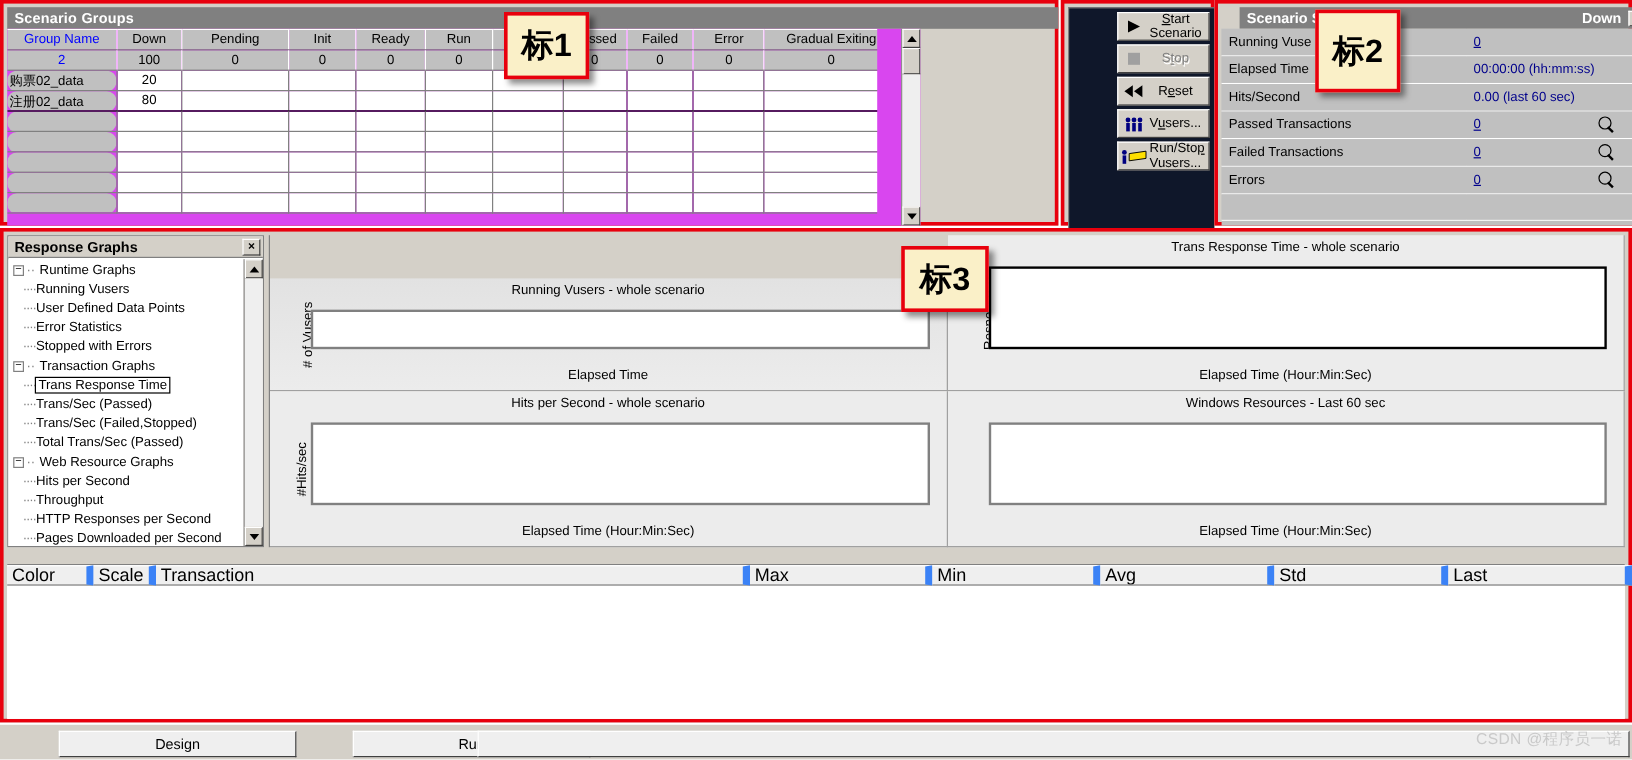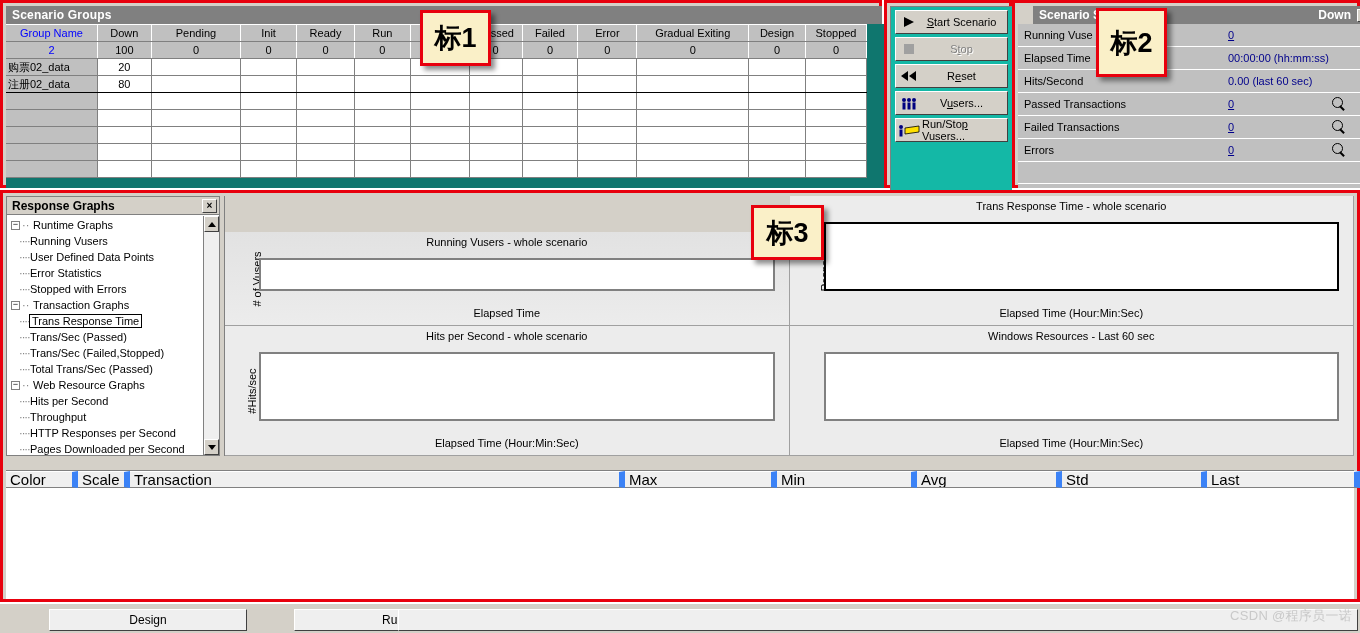--- a/index.html
+++ b/index.html
@@ -24,22 +24,22 @@
     font-size: 12px;
     display: flex; align-items: center;
     padding-left: 6px;
     letter-spacing: .2px;
   }
 
   
   #groups-region { left: 0; top: 0; width: 882px; height: 188px; background: #d4d0c8; }
   #groups-title { position: absolute; left: 3px; top: 3px; width: 876px; }
   #groups-grid {
-    position: absolute; left: 3px; top: 21px; width: 1008px; height: 164px;
-    background: #0f766e; overflow: hidden;
+    position: absolute; left: 3px; top: 21px; width: 761px; height: 164px;
+    background: #d946ef; overflow: hidden;
     display: flex;
     gap: 20px;
   }
   #grid-scroll { flex: 1 1 auto; overflow: hidden; position: relative; }
   table.gridtbl { border-collapse: collapse; table-layout: fixed; width: 861px; }
   table.gridtbl td, table.gridtbl th {
     border-right: 1px solid #808080;
     border-bottom: 1px solid #808080;
     font-weight: normal;
     font-size: 11px;
@@ -50,21 +50,21 @@
   tr.hdr td {
     background: #c0c0c0;
     text-align: center;
     border-right: 1px solid #ffffff;
     border-bottom: 1px solid #808080;
     border-top: 1px solid #ffffff;
   }
   tr.hdr td.firstcol { color: #0000ff; }
   tr.hdrval td { background: #c0c0c0; text-align: center; border-right:1px solid #ffffff;}
   tr.hdrval td.firstcol { color: #0000ff; }
-  td.namecell { background: #c0c0c0; text-align: left; padding-left: 2px; }
+  td.namecell { background: #c0c0c0; text-align: left; padding-left: 2px; border-radius: 8px; }
   td.numcell  { background: #ffffff; text-align: center; }
   td.blankcell{ background: #ffffff; }
   tr.emptyrow td.namecell { background:#c0c0c0; }
   tr.selrow td { border-top: 1px solid #000000; border-bottom: 1px solid #000000; }
 
   .vscroll {
     width: 16px; background: #d4d0c8;
     border-left: 1px solid #808080;
     display: flex; flex-direction: column; justify-content: space-between;
     flex: 0 0 16px;
@@ -80,22 +80,22 @@
     border-top: 1px solid #ffffff; border-left: 1px solid #ffffff;
     border-right: 1px solid #404040; border-bottom: 1px solid #404040;
   }
   .sbtrack { flex: 1 1 auto; background: #efefef; }
   .arrow { width:0;height:0;border-left:4px solid transparent;border-right:4px solid transparent; }
   .arrow.up { border-bottom: 5px solid #000; }
   .arrow.down { border-top: 5px solid #000; }
 
   
   #ctrl-region { left: 884px; top: 0; width: 128px; height: 188px; background: #d4d0c8; }
-  #ctrl-inner { position:absolute; left:3px; top:3px; width:122px; height:224px; background:#14b8a6;
-                border-left:1px solid #808080; border-top:1px solid #808080; }
+  #ctrl-inner { position:absolute; left:3px; top:3px; width:122px; height:224px; background:#0f172a;
+                border-left:1px solid #808080; border-top:1px solid #808080;padding-left:36px; }
   .winbtn {
     position: relative; height: 24px; margin: 3px 4px 0 4px;
     background: #d4d0c8;
     border-top: 1px solid #ffffff; border-left: 1px solid #ffffff;
     border-right: 1px solid #404040; border-bottom: 1px solid #404040;
     display: flex; align-items: center;
     font-size: 11px; color: #000000;
   }
   .winbtn .bico { width: 26px; display:flex; align-items:center; justify-content:center; flex:0 0 26px; }
   .winbtn .blbl { flex: 1 1 auto; text-align: center; padding-right: 6px; }

